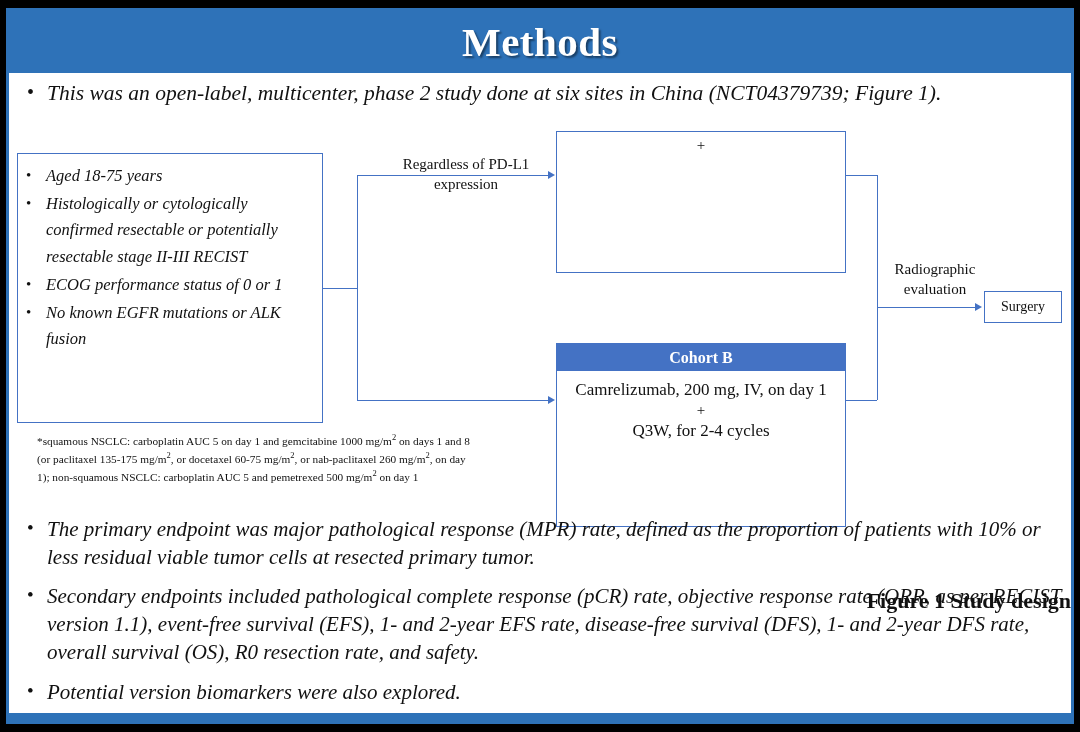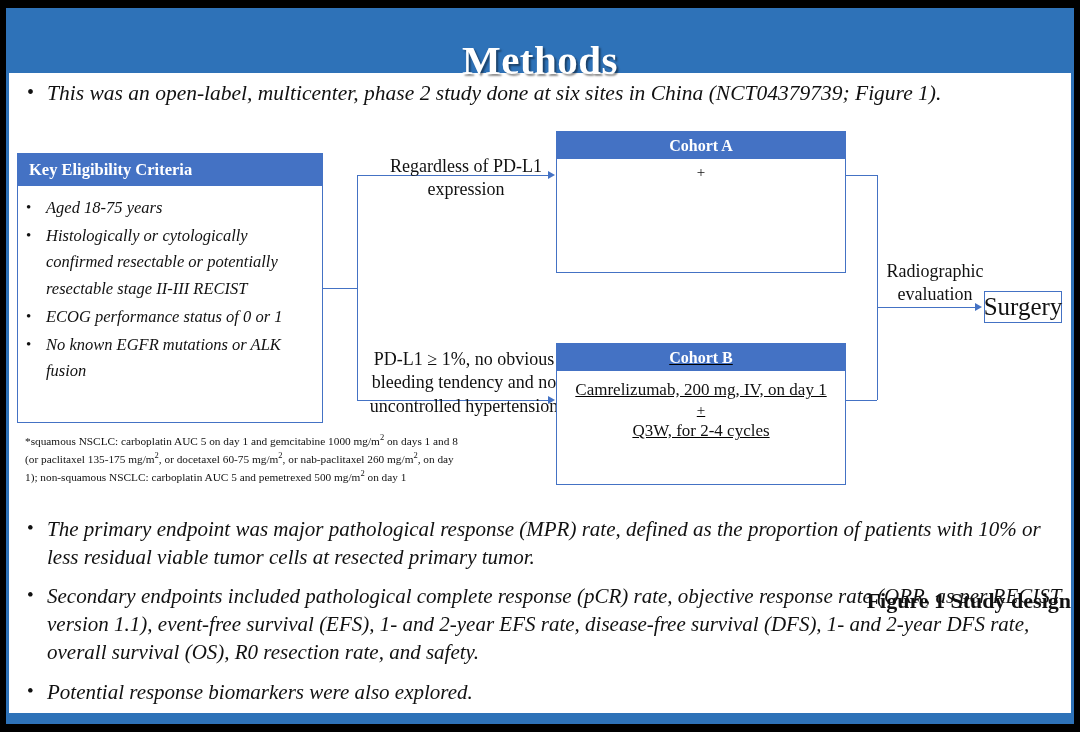--- a/index.html
+++ b/index.html
@@ -33,21 +33,21 @@
     position: absolute;
     left: 0px;
     top: 0px;
     width: 1062px;
     height: 65px;
     background: #2E72B8;
   }
   #slide-title {
     position: absolute;
     left: 0;
-    top: 28px;
+    top: 10px;
     width: 1062px;
     text-align: center;
     color: #ffffff;
     font-size: 41px;
     font-weight: bold;
     letter-spacing: 0.5px;
     text-shadow: 2px 2px 2px rgba(0,0,0,0.45);
   }
   #footer-bar {
     position: absolute;
@@ -132,39 +132,39 @@
   .elig-dot {
     flex: 0 0 auto;
     width: 20px;
     font-size: 15px;
   }
   .elig-text { flex: 1 1 auto; font-style: italic; }
 
   
   #footnote {
     position: absolute;
-    left: 16px;
+    left: 28px;
     top: 318px;
     width: 434px;
     font-size: 11.3px;
     color: #111111;
     line-height: 1.45;
   }
   #footnote sup { font-size: 8.5px; }
 
   
   .cohort-card {
     position: absolute;
     width: 290px;
     border: 1px solid #4472C4;
     background: #ffffff;
     box-sizing: border-box;
   }
   #cohort-a-card { left: 547px; top: 18px; height: 142px; }
-  #cohort-b-card { left: 547px; top: 230px; height: 142px; text-decoration: underline; }
+  #cohort-b-card { left: 547px; top: 230px; height: 184px; }
   .cohort-header {
     height: 27px;
     background: #4472C4;
     color: #ffffff;
     font-weight: bold;
     font-size: 16px;
     display: flex;
     align-items: center;
     justify-content: center;
   }
@@ -182,30 +182,30 @@
     position: absolute;
     left: 975px;
     top: 178px;
     width: 78px;
     height: 32px;
     border: 1px solid #4472C4;
     background: #ffffff;
     display: flex;
     align-items: center;
     justify-content: center;
-    font-size: 25px;
+    font-size: 14px;
     color: #111111;
     box-sizing: border-box;
   }
 
   
   .conn-label {
     position: absolute;
     text-align: center;
-    font-size: 18px;
+    font-size: 15px;
     color: #111111;
     line-height: 1.3;
   }
   #label-regardless { left: 372px; top: 42px; width: 170px; }
   #label-pdl1 { left: 360px; top: 235px; width: 190px; }
   #label-radiographic { left: 872px; top: 147px; width: 108px; }
 
   
   .ln {
     position: absolute;
@@ -262,21 +262,20 @@
     <div class="intro-bullet">
       <div class="bullet-row">
         <span class="bullet-dot">•</span>
         <span class="bullet-text">This was an open-label, multicenter, phase 2 study done at six sites in China (NCT04379739; Figure 1).</span>
       </div>
     </div>
 
     <div id="figure">
 
       <div id="elig-card">
-        <div id="elig-header">Key  Eligibility Criteria</div>
         <div id="elig-list">
           <div class="elig-item">
             <span class="elig-dot">•</span>
             <span class="elig-text">Aged 18-75 years</span>
           </div>
           <div class="elig-item">
             <span class="elig-dot">•</span>
             <span class="elig-text">Histologically or cytologically confirmed resectable or potentially resectable stage II-III  RECIST</span>
           </div>
           <div class="elig-item">
@@ -298,24 +297,22 @@
 
       <div class="ln ln-v" style="left:348px; top:62px; height:225px;"></div>
 
       <div class="ln ln-h" style="left:348px; top:62px; width:192px;"></div>
       <div class="arrow-right" style="left:539px; top:58px;"></div>
 
       <div class="ln ln-h" style="left:348px; top:287px; width:192px;"></div>
       <div class="arrow-right" style="left:539px; top:283px;"></div>
 
       <div class="conn-label" id="label-regardless">Regardless  of PD-L1 expression</div>
-      <div class="conn-label" id="label-pdl1">PD-L1 ≥ 1%, no obvious bleeding tendency and no uncontrolled  hypertension</div>
 
       <div class="cohort-card" id="cohort-a-card">
-        <div class="cohort-header">Cohort A</div>
         <div class="cohort-body">
           <div class="cohort-plus">+</div>
         </div>
       </div>
 
       <div class="cohort-card" id="cohort-b-card">
         <div class="cohort-header">Cohort B</div>
         <div class="cohort-body">
           <div>Camrelizumab, 200 mg, IV, on day 1</div>
           <div class="cohort-plus">+</div>
@@ -340,19 +337,19 @@
       <div class="bb">
         <span class="bullet-dot">•</span>
         <span class="bullet-text">The primary endpoint was major pathological response (MPR) rate, defined as the proportion of patients with 10% or less residual viable tumor cells at resected primary tumor.</span>
       </div>
       <div class="bb">
         <span class="bullet-dot">•</span>
         <span class="bullet-text">Secondary endpoints included pathological complete response (pCR) rate, objective response rate (ORR, as per RECIST version 1.1), event-free survival (EFS), 1- and 2-year EFS rate, disease-free survival (DFS), 1- and 2-year DFS rate, overall survival (OS), R0 resection rate, and safety.</span>
       </div>
       <div class="bb">
         <span class="bullet-dot">•</span>
-        <span class="bullet-text">Potential response biomarkers were also explored.</span>
+        <span class="bullet-text">Potential version biomarkers were also explored.</span>
       </div>
     </div>
 
     <div id="footer-bar"></div>
   </div>
 </div>
 
 </body></html>

